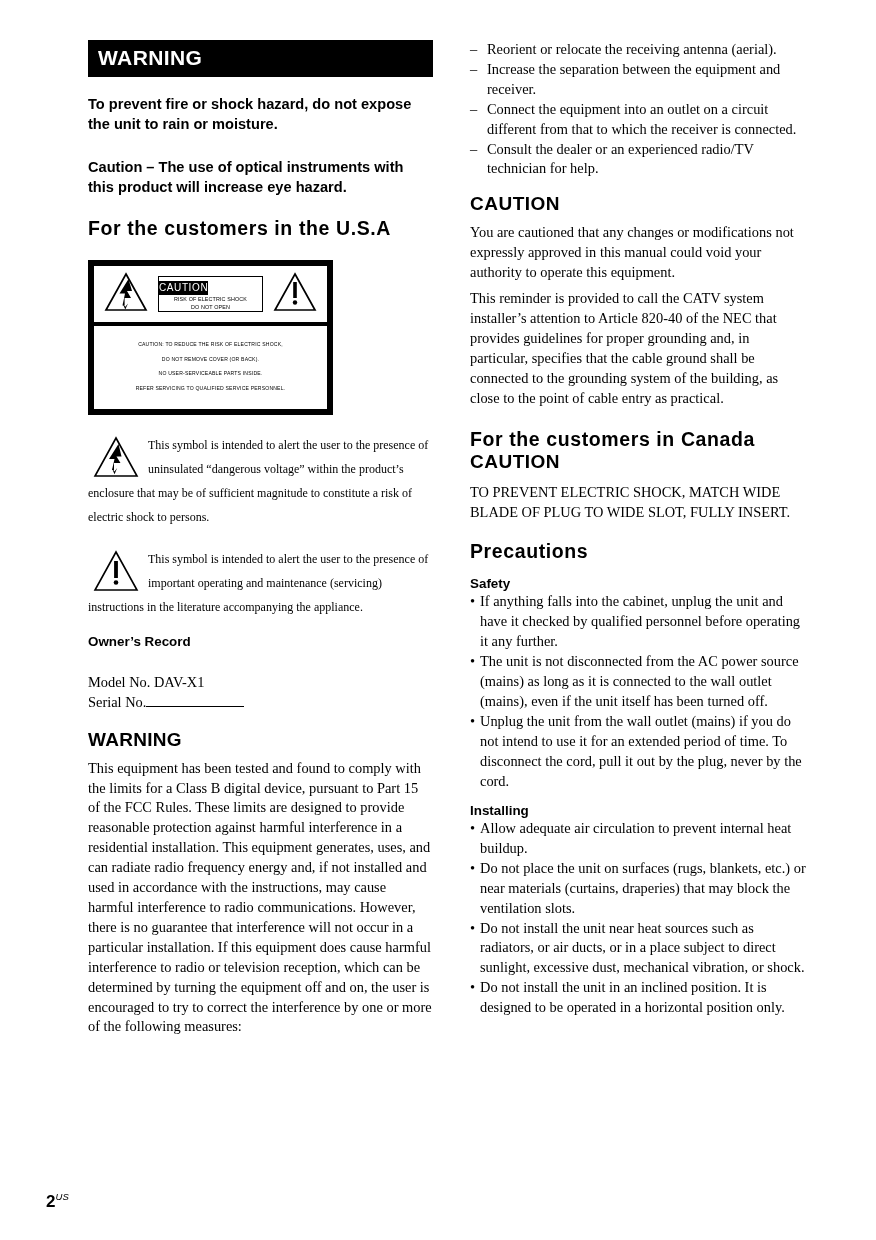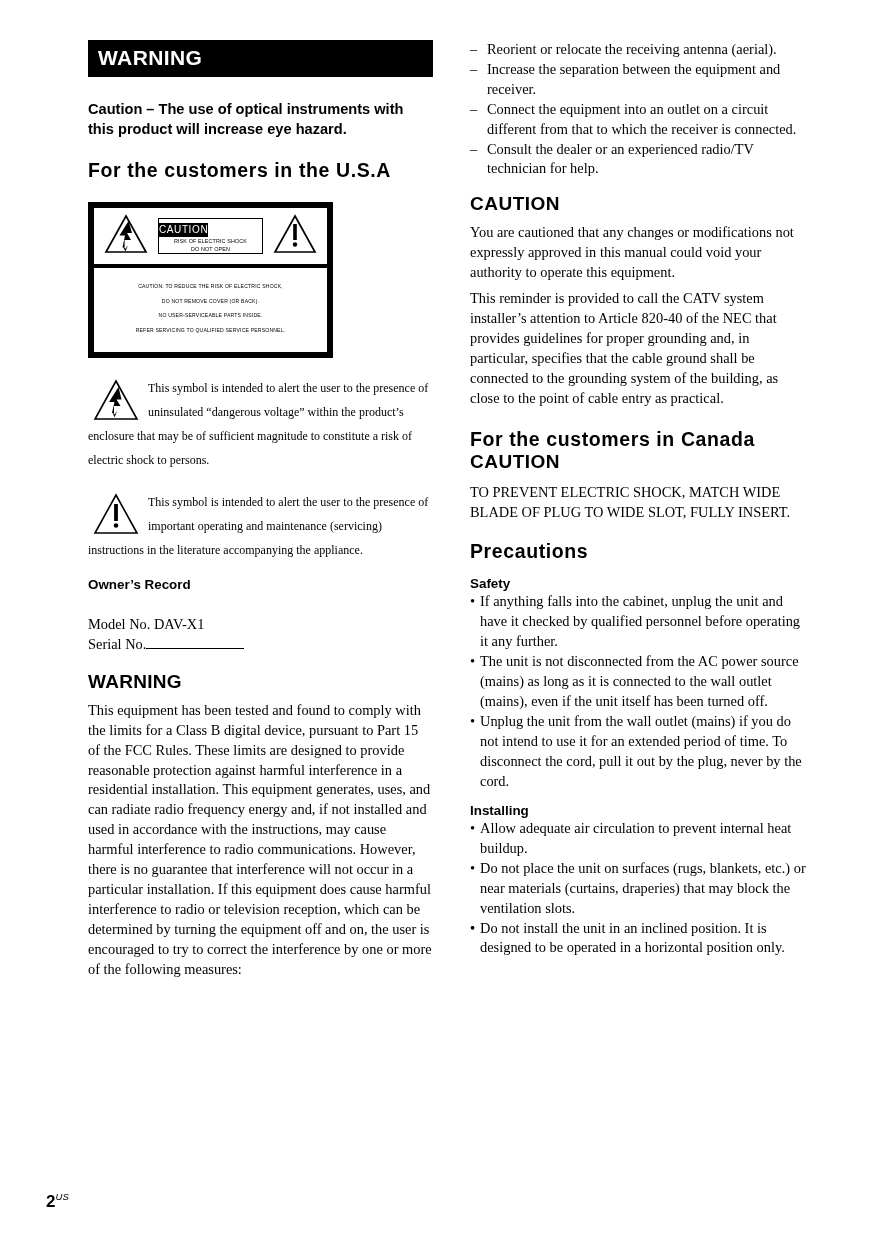--- a/index.html
+++ b/index.html
@@ -188,20 +188,21 @@
 </style>
 </head>
 <body>
 
 <div class="page">
 
   <div class="col col-left">
 
     <div class="banner">WARNING</div>
 
+    <div class="h-bold-sans">To prevent fire or shock hazard, do not expose the unit to rain or moisture.</div>
 
     <div class="h-bold-sans mt22">Caution – The use of optical instruments with this product will increase eye hazard.</div>
 
     <div class="h-section mt18">For the customers in the U.S.A</div>
 
     <div class="cbox">
       <div class="cbox-top">
 
         <span class="tri-wrap">
           <svg width="44" height="42" viewBox="0 0 44 42">
@@ -322,20 +323,21 @@
       <li>
         <span class="mk">•</span>
         <span>Allow adequate air circulation to prevent internal heat buildup.</span>
       </li>
       <li>
         <span class="mk">•</span>
         <span>Do not place the unit on surfaces (rugs, blankets, etc.) or near materials (curtains, draperies) that may block the ventilation slots.</span>
       </li>
       <li>
         <span class="mk">•</span>
+        <span>Do not install the unit near heat sources such as radiators, or air ducts, or in a place subject to direct sunlight, excessive dust, mechanical vibration, or shock.</span>
       </li>
       <li>
         <span class="mk">•</span>
         <span>Do not install the unit in an inclined position. It is designed to be operated in a horizontal position only.</span>
       </li>
     </ul>
   </div>
 
   <div class="folio">
     <span>2</span><sup>US</sup>

